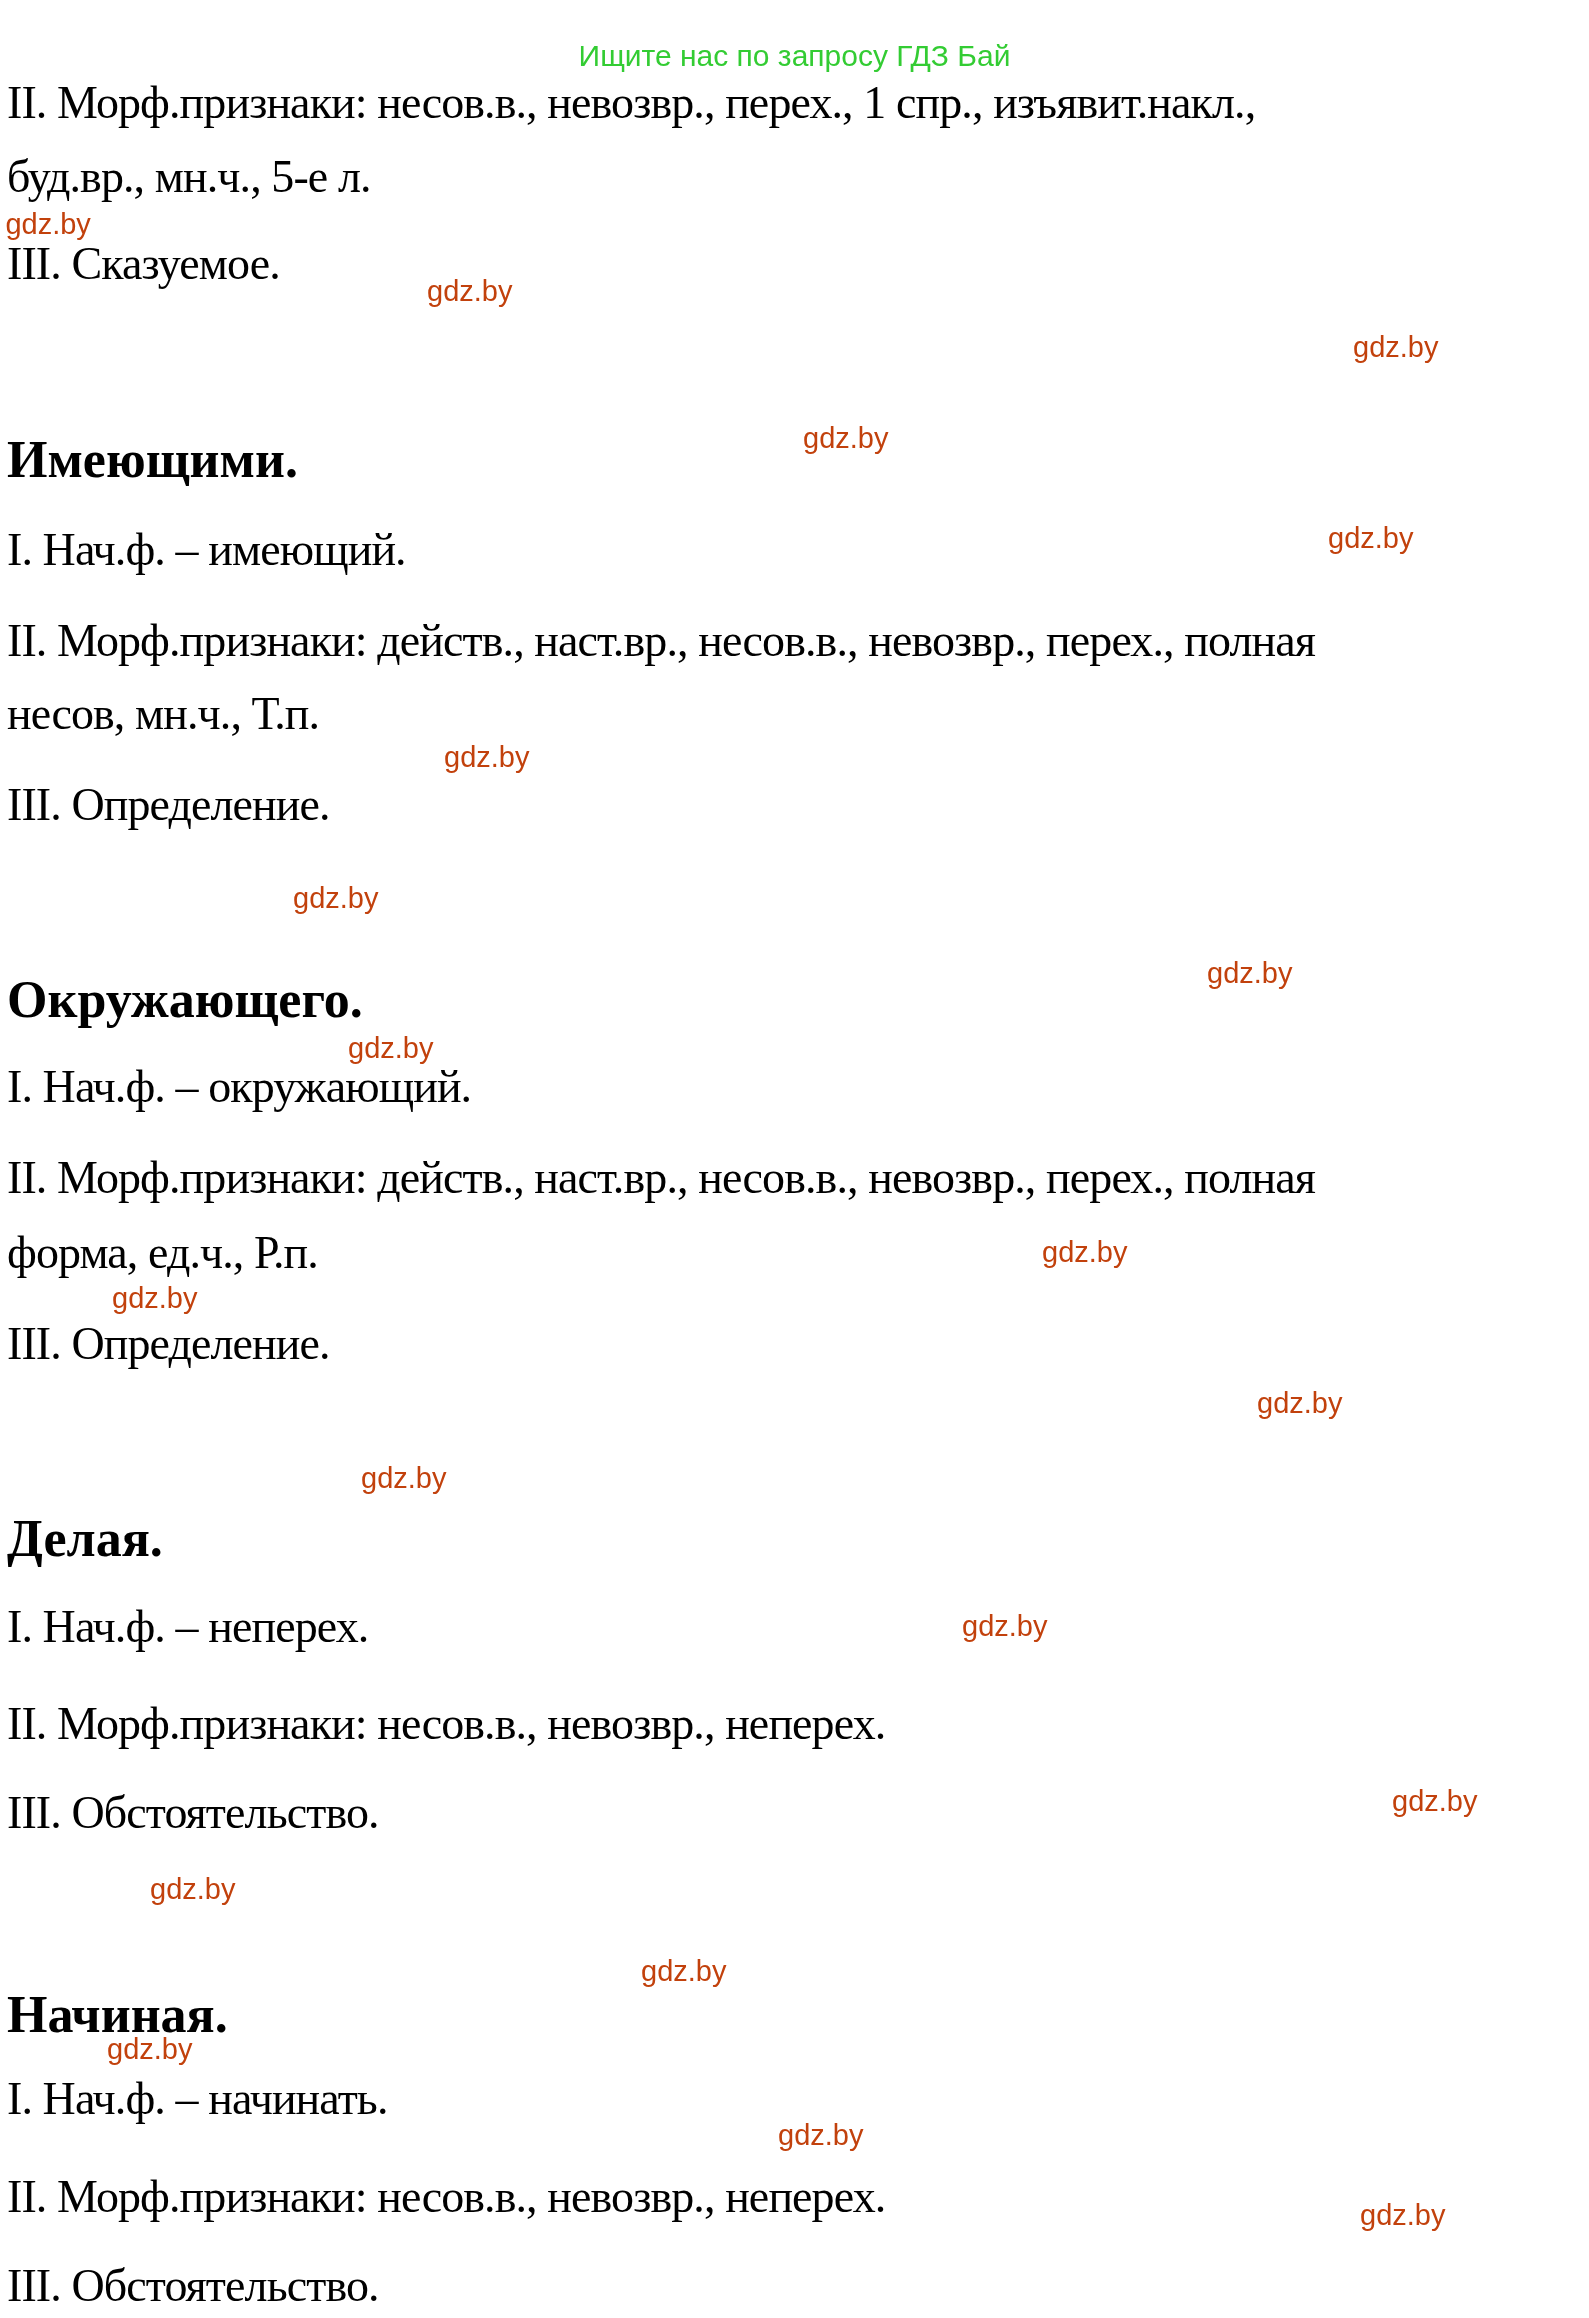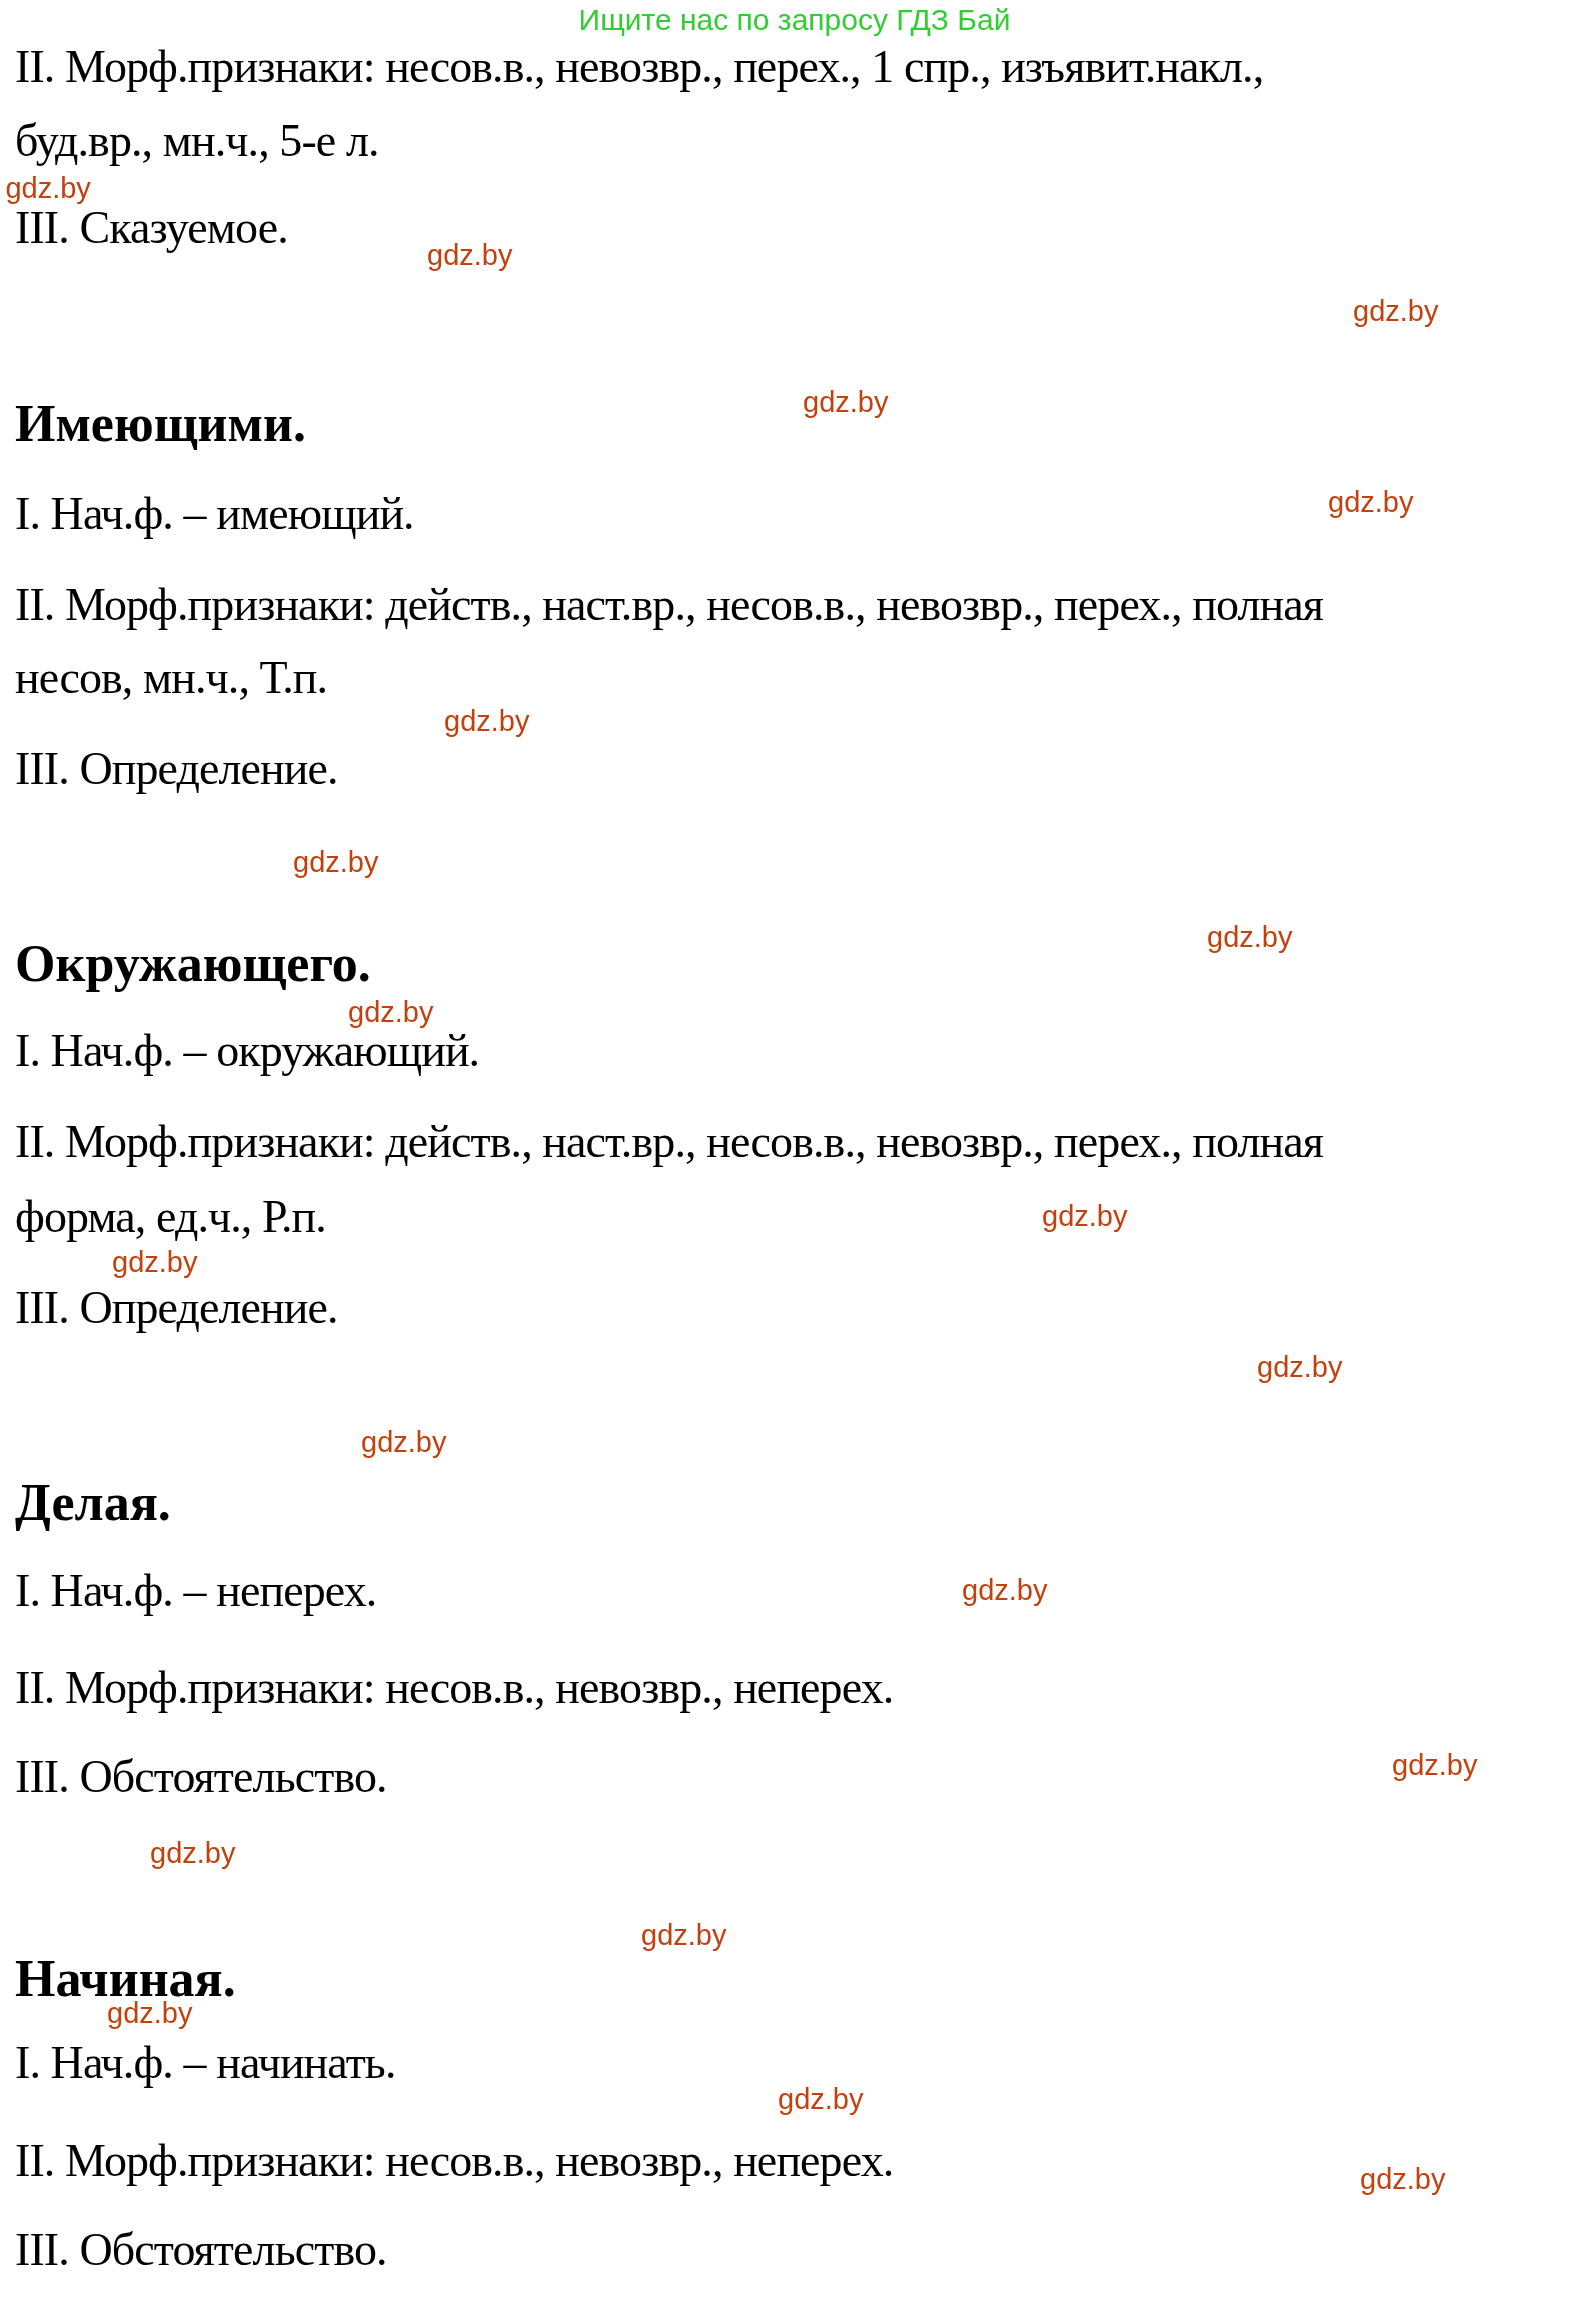--- a/index.html
+++ b/index.html
@@ -1,28 +1,28 @@
 <!DOCTYPE html>
 <html lang="ru" style="font-size:14.3px"><head>
 <meta charset="utf-8">
 <style>
   html, body { margin:0; padding:0; background:#ffffff; }
   .page {
     position:relative; width:1589px; height:2272px;
     background:#ffffff; overflow:hidden;
-    font-family:"Liberation Serif", serif; color:#000;
+    font-family:"Liberation Serif", serif; color:#000;margin-top:36px;
   }
   .promo {
     position:absolute; top:2.7px; left:0; right:0;
     text-align:center;
     font-family:"Liberation Sans", sans-serif;
     font-size:30px; font-weight:500;
   }
   .line {
-    position:absolute; left:15px; white-space:nowrap;
+    position:absolute; left:7px; white-space:nowrap;
     font-size:46px; letter-spacing:-0.9px; line-height:1.15;
   }
   .heading { font-weight:bold; font-size:52px; letter-spacing:0; }
   .wm {
     position:absolute;
     font-family:"Liberation Sans", sans-serif;
     font-size:29px; color:#c2410c; white-space:nowrap;
   }
   .footer {
     position:absolute; top:2275px; left:0; right:0; text-align:center;

